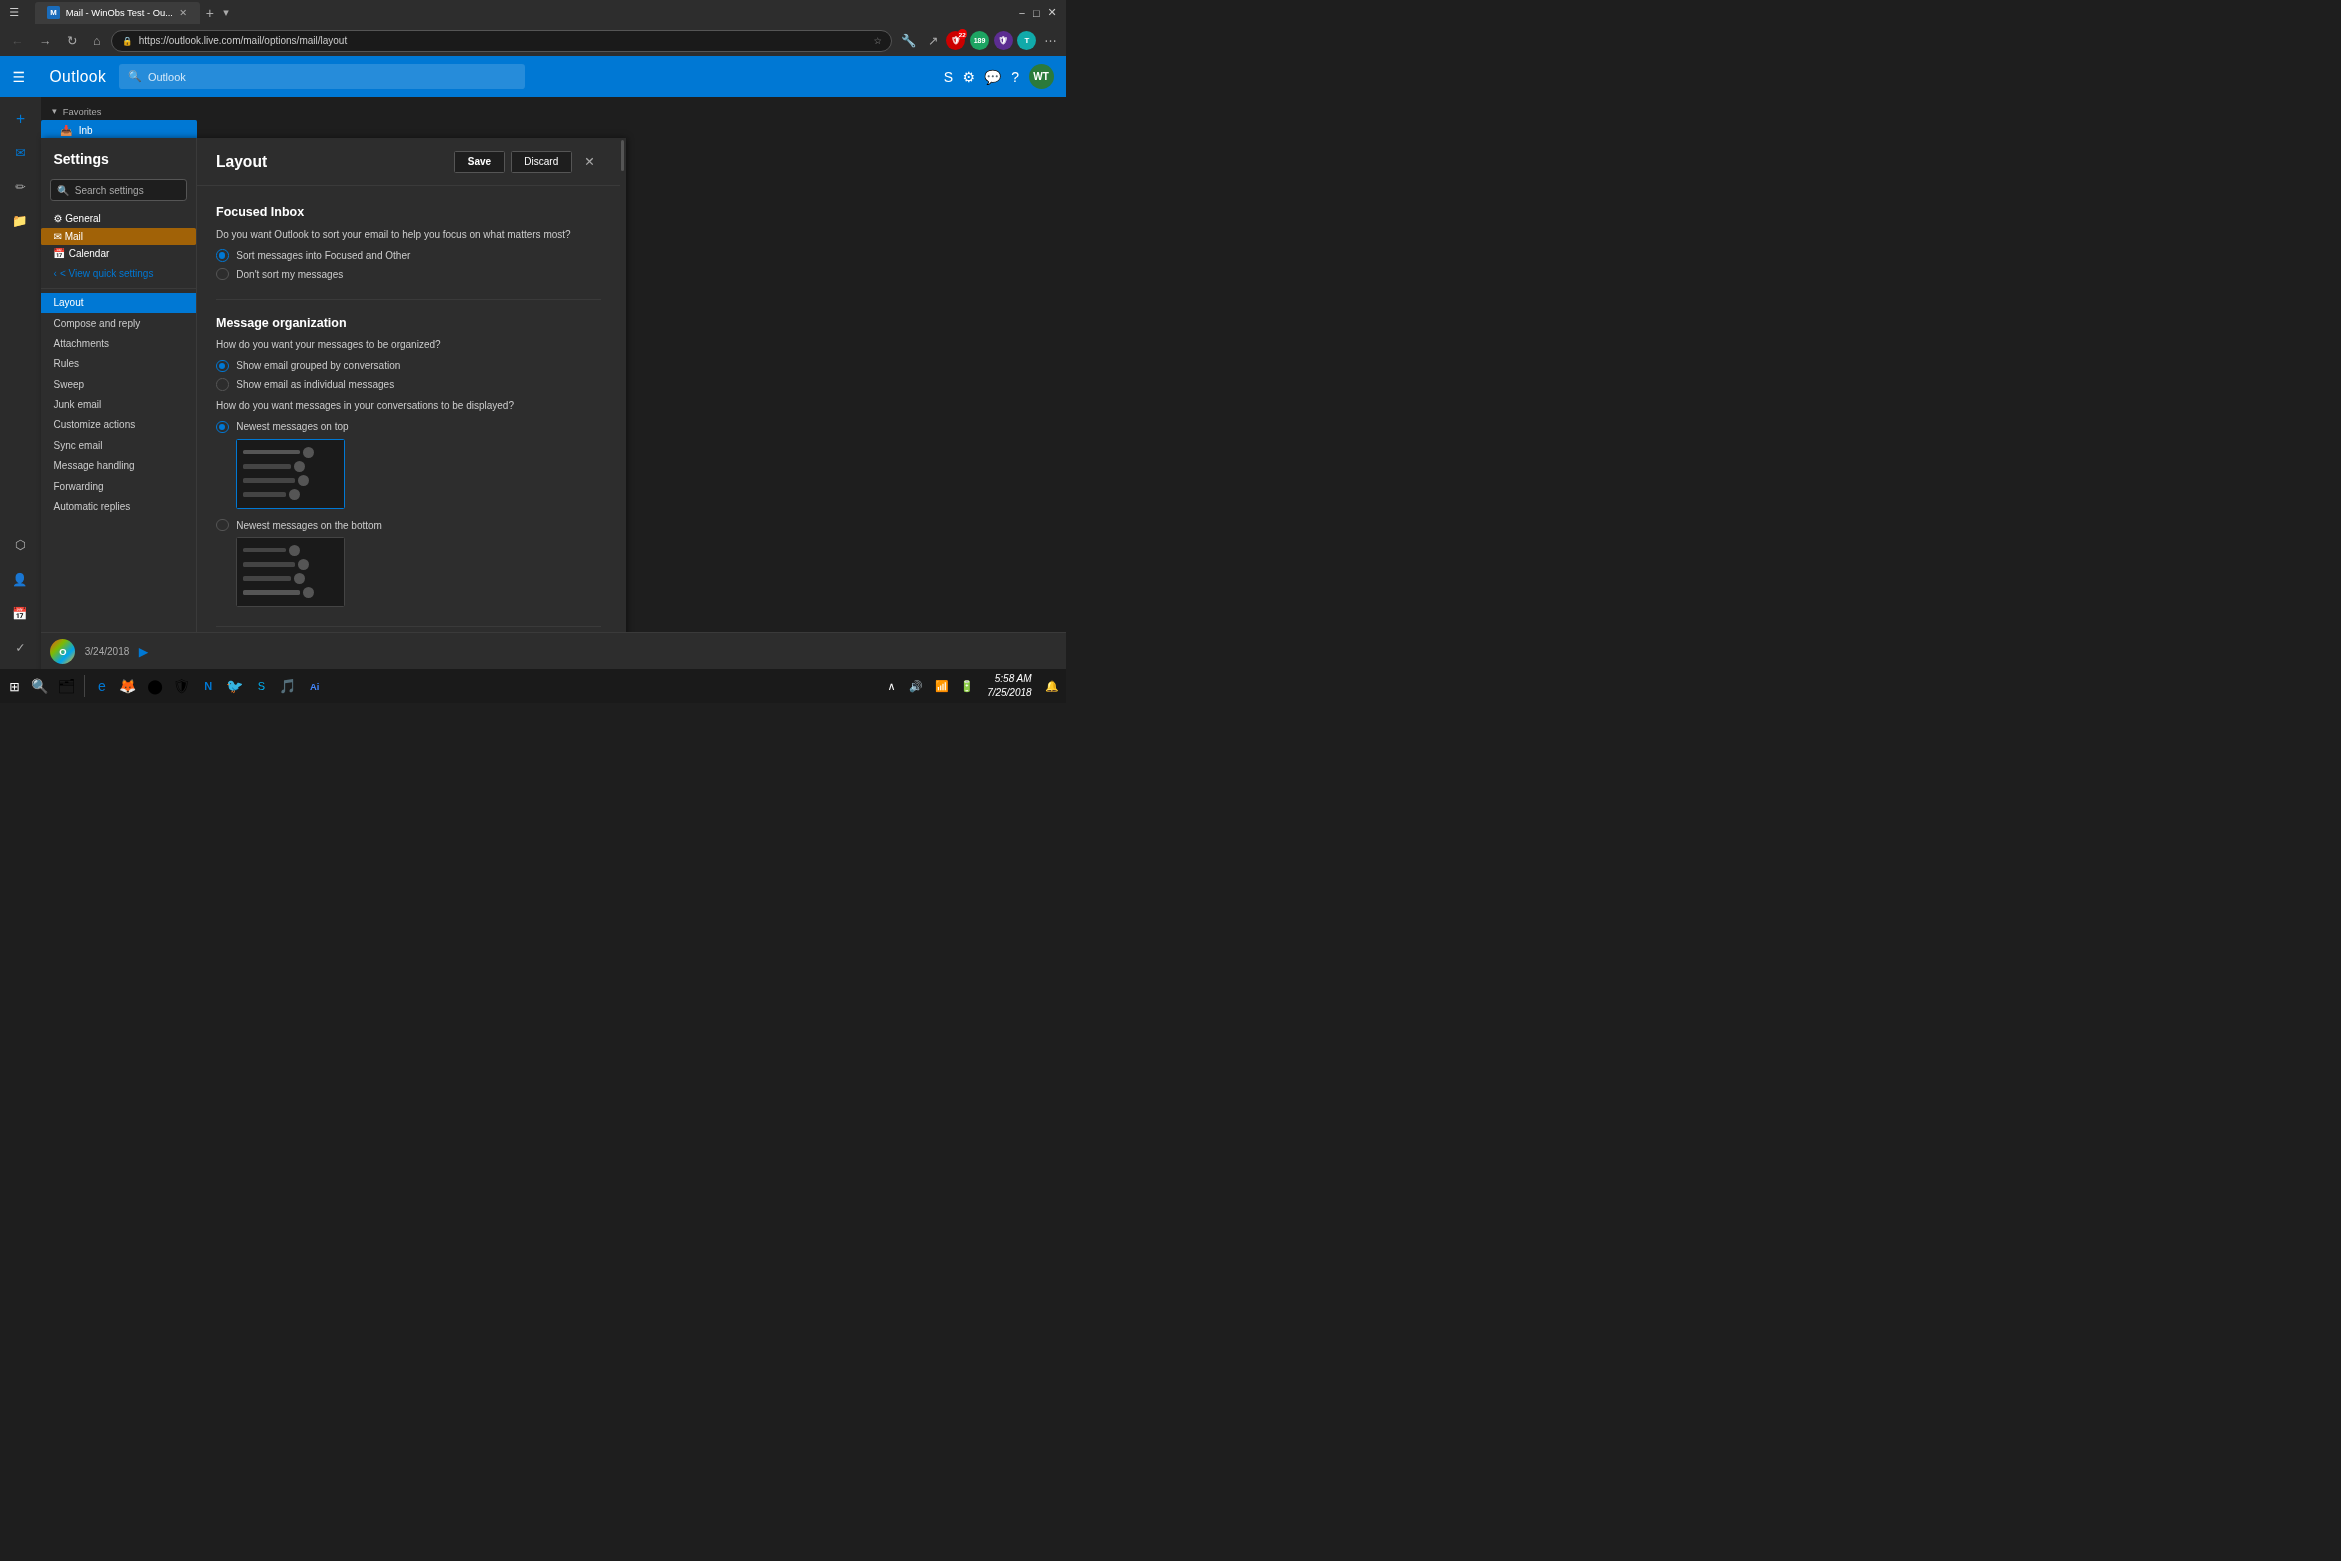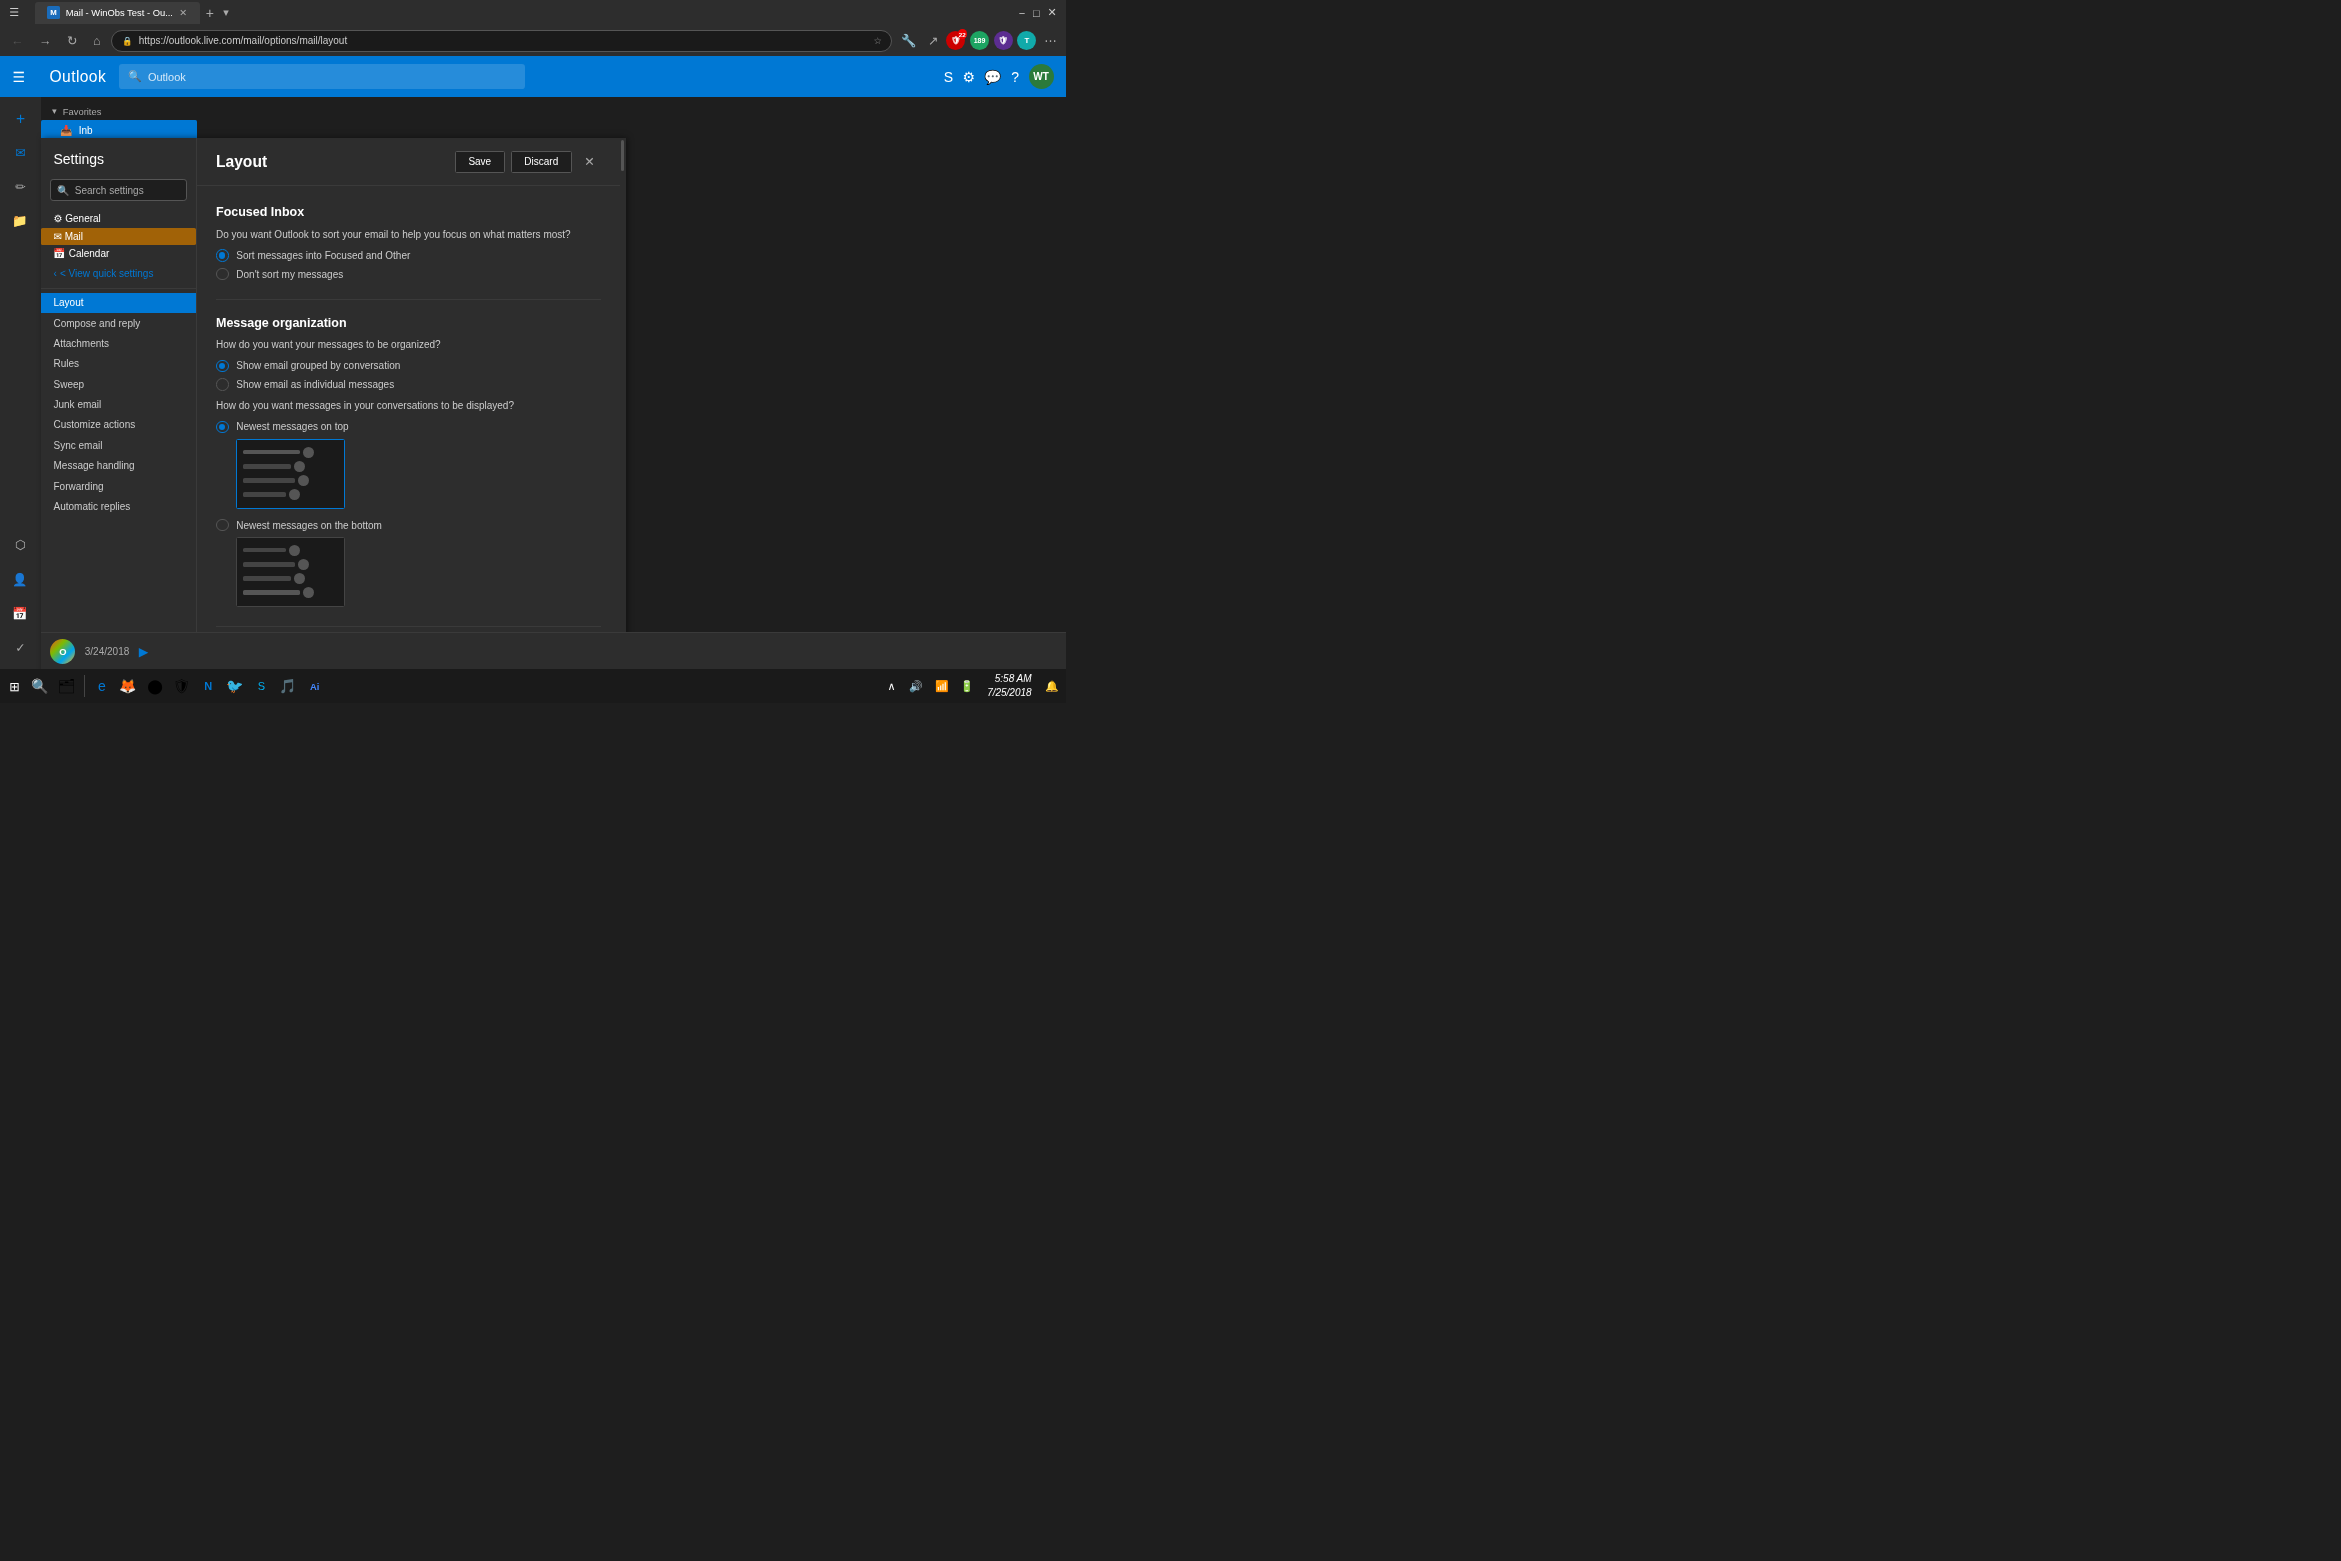--- a/index.html
+++ b/index.html
@@ -291,21 +291,21 @@
     
     .settings-nav {
       width: 156px;
       background: #2d2d2d;
       padding: 12.5px 0;
       border-right: 0.8px solid #3a3a3a;
       flex-shrink: 0;
     }
     .settings-title {
       font-size: 14px;
-      font-weight: 400;
+      font-weight: 700;
       color: #fff;
       padding: 0 12.5px 12.5px;
     }
     .settings-search {
       margin: 0 9.4px 9.4px;
       background: #1e1e1e;
       border: 0.8px solid #555;
       border-radius: 3.1px;
       height: 22px;
       display: flex;
@@ -369,20 +369,21 @@
       align-items: center;
     }
     .btn-save {
       background: #1e1e1e;
       border: 0.8px solid #555;
       color: #fff;
       padding: 4.7px 12.5px;
       border-radius: 1.6px;
       cursor: pointer;
       font-size: 10px;
+      font-weight: bold;
     }
     .btn-discard {
       background: #1e1e1e;
       border: 0.8px solid #555;
       color: #fff;
       padding: 4.7px 12.5px;
       border-radius: 1.6px;
       cursor: pointer;
       font-size: 10px;
     }

